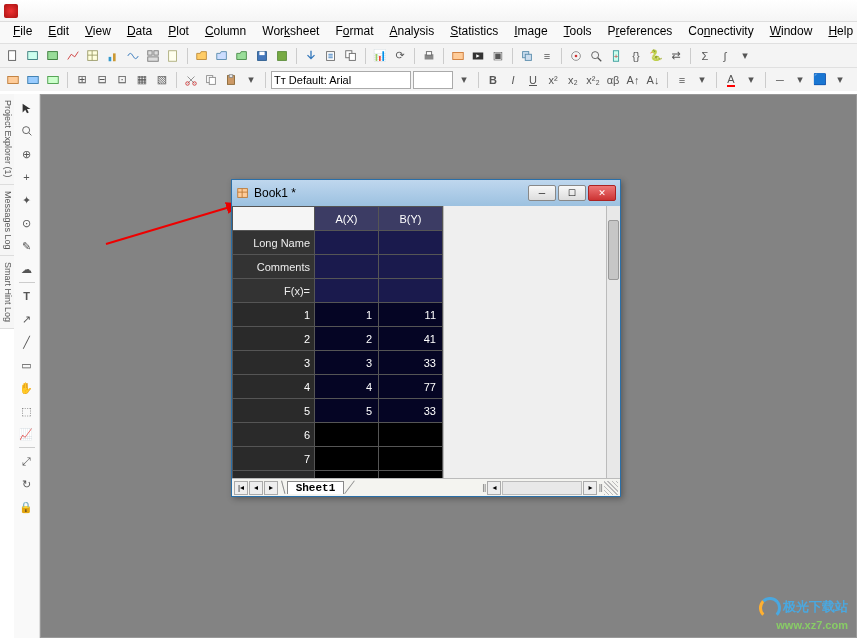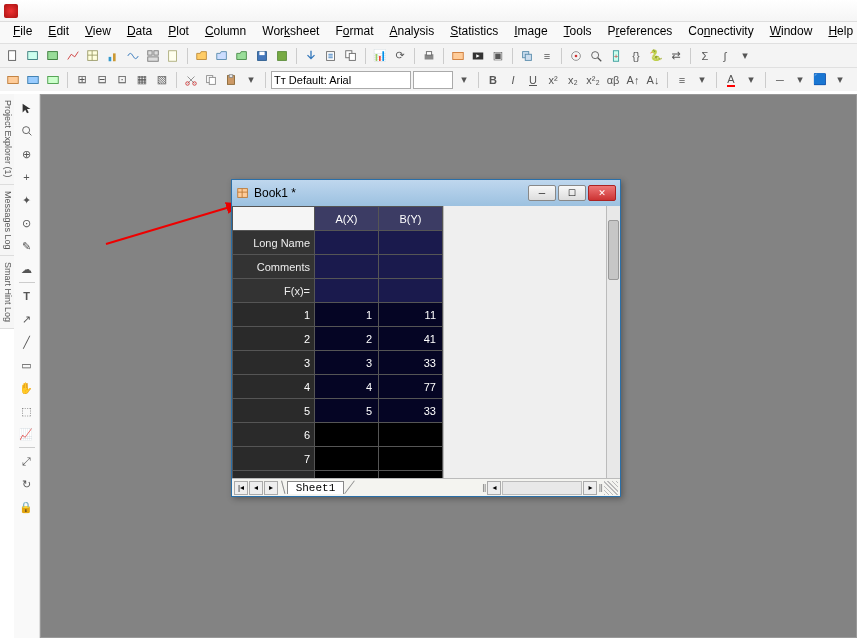--- a/index.html
+++ b/index.html
@@ -43,21 +43,21 @@
 .grid-table .metarow .rowhdr { background: #333; color: #eee; }
 .grid-table .metarow td { background: #1a1a4d; }
 .grid-table .datarow td { background: #050524; color: #fff; }
 .grid-table .datarow td.empty { background: #000; }
 .blank-side { flex: 1; background: #efefef; border-left: 1px solid #bbb; position: relative; }
 .vscroll { position: absolute; right: 0; top: 0; bottom: 0; width: 14px; background: #e8e8e8; border-left: 1px solid #bbb; }
 .vscroll .thumb { position: absolute; left: 1px; right: 1px; top: 14px; height: 60px; background: #c6c6c6; border: 1px solid #999; border-radius: 2px; }
 
 .sheet-tabs { height: 18px; background: #f4f4f0; border-top: 1px solid #bbb; display: flex; align-items: center; font-size: 11px; padding: 0 2px; gap: 1px; }
 .tab-nav { width: 14px; height: 14px; border: 1px solid #aaa; background: #eee; display: flex; align-items: center; justify-content: center; font-size: 8px; }
-.sheet-tab { background: #fff; border: 1px solid #888; border-bottom: none; padding: 0 8px; font-family: "Courier New", monospace; font-weight: normal; }
+.sheet-tab { background: #fff; border: 1px solid #888; border-bottom: none; padding: 0 8px; font-family: "Courier New", monospace; font-weight: bold; }
 .tab-slash { color: #888; font-style: italic; }
 .hscroll-mini { flex: 1; }
 .hscroll-right { width: 80px; height: 14px; background: #e8e8e8; border: 1px solid #bbb; position: relative; }
 .resize-grip { width: 14px; height: 14px; background: repeating-linear-gradient(45deg,#bbb,#bbb 1px,transparent 1px,transparent 3px); }
 
 .red-arrow { position: absolute; left: 65px; top: 99px; pointer-events: none; }
 .red-arrow svg { overflow: visible; }
 
 .watermark { position: absolute; right: 8px; bottom: 6px; text-align: right; font-size: 13px; font-weight: bold; }
 .watermark .wm1 { color: #4aa8e0; }
@@ -495,14 +495,18 @@
         <div class="hscroll-mini"></div>
         <span style="color:#888">‖</span>
         <div class="tab-nav">◂</div>
         <div class="hscroll-right"></div>
         <div class="tab-nav">▸</div>
         <span style="color:#888">‖</span>
         <div class="resize-grip"></div>
       </div>
     </div>
 
+    <div class="watermark">
+      <div><span class="wm-logo"></span><span class="wm1">极光下载站</span></div>
+      <div class="wm2">www.xz7.com</div>
+    </div>
   </div>
 </div>
 
 </body></html>

